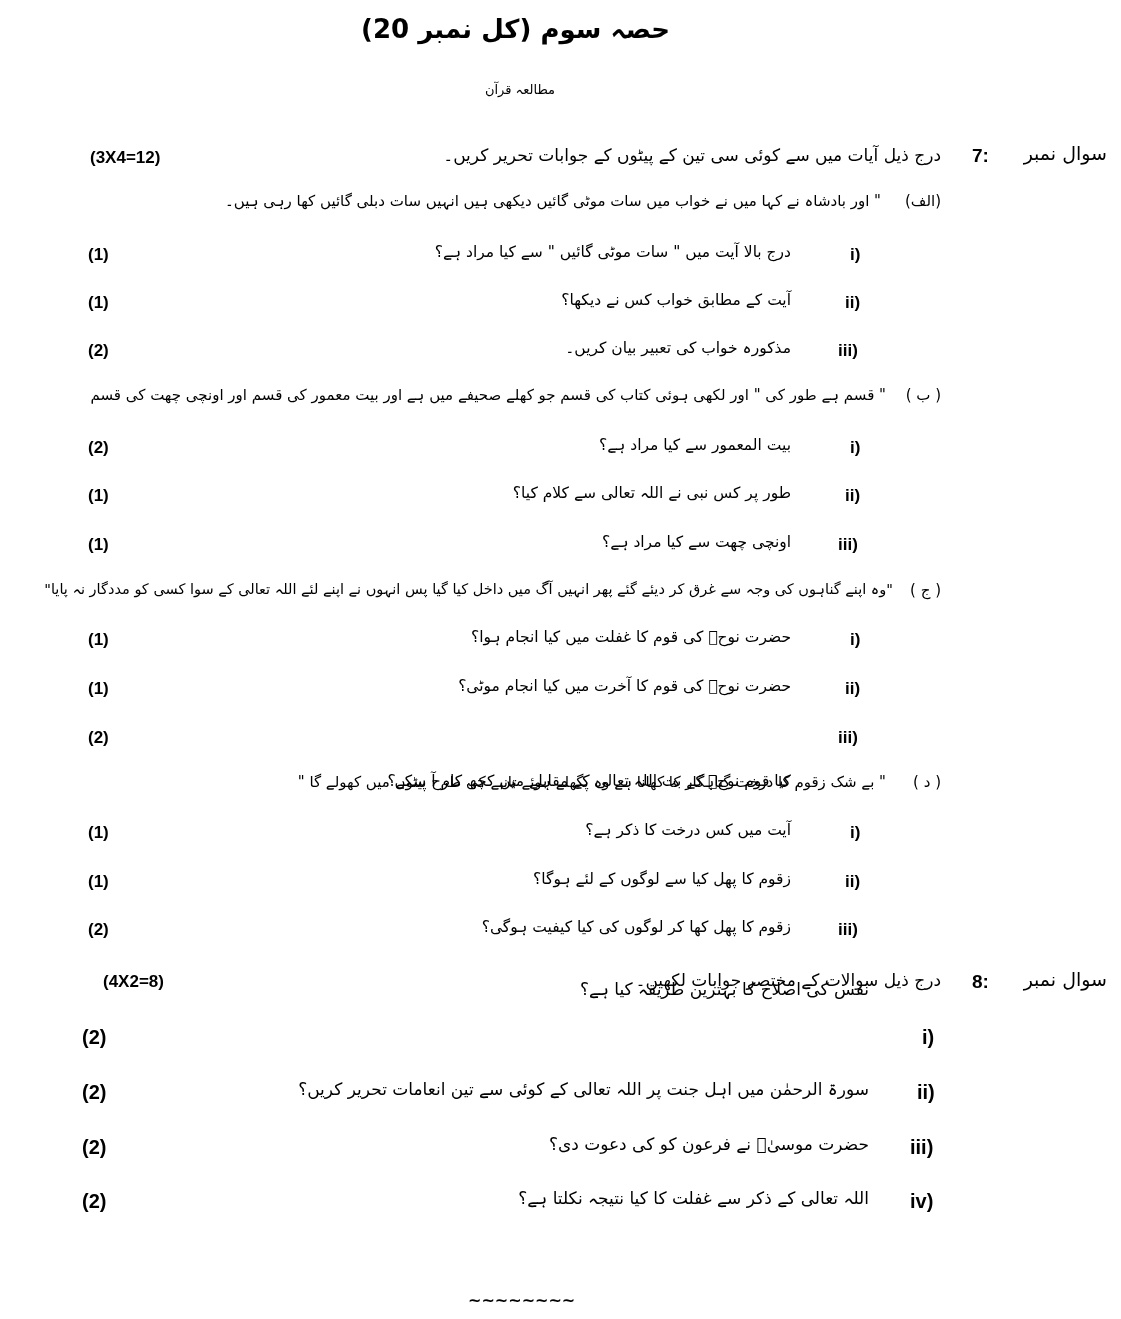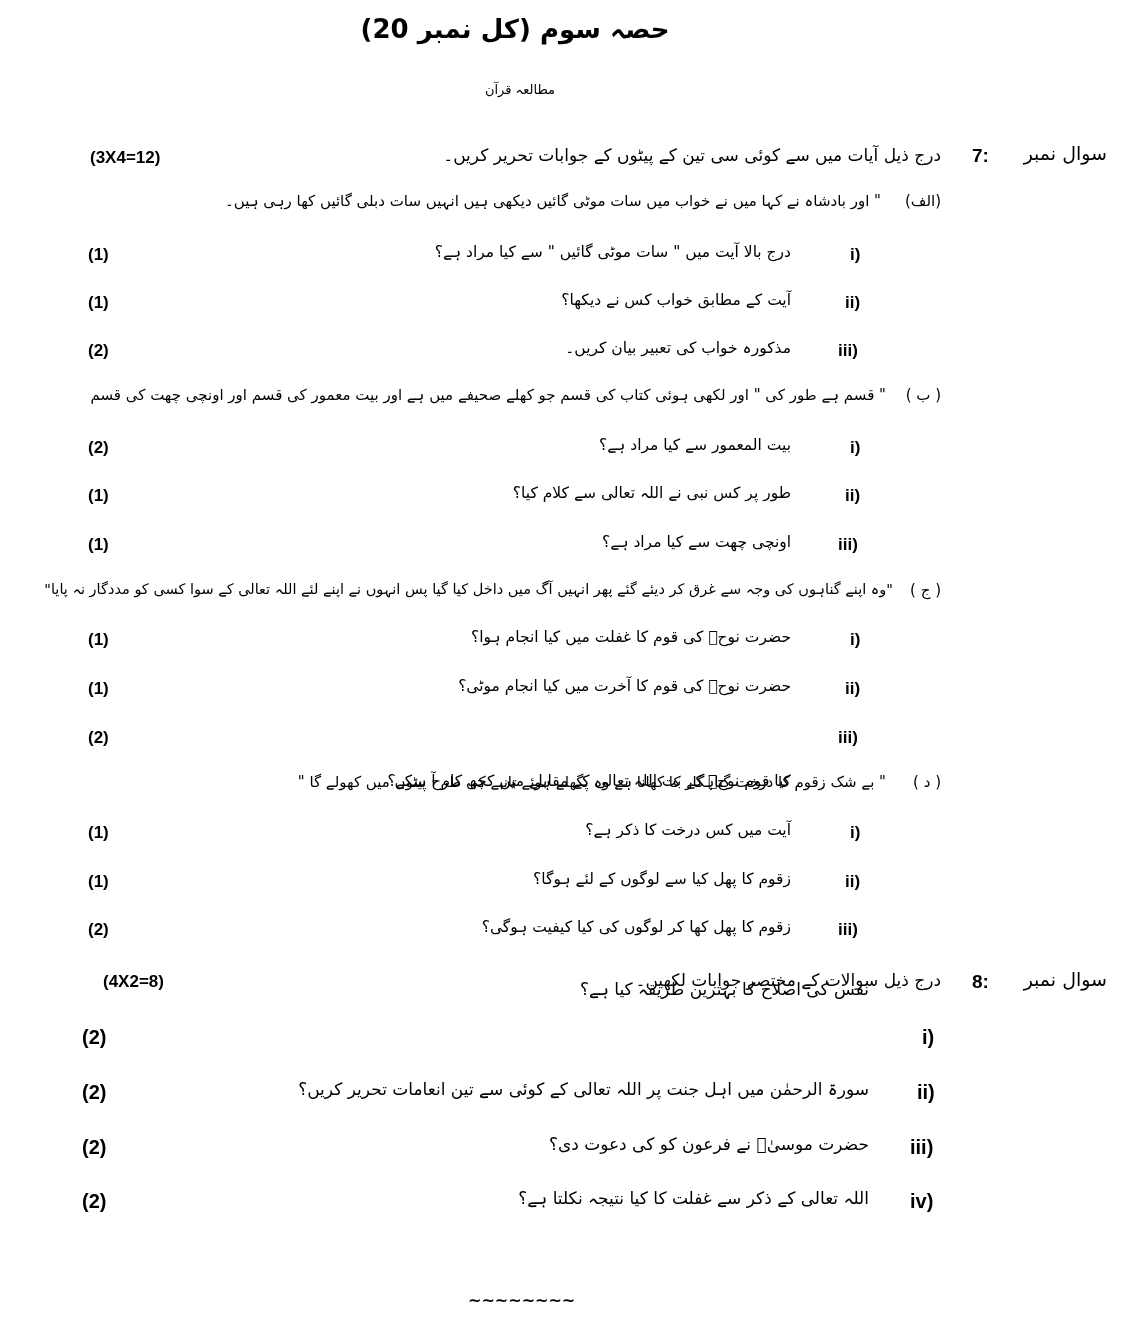--- a/index.html
+++ b/index.html
@@ -3,21 +3,21 @@
   <meta charset="utf-8">
   <style>
     html, body { margin: 0; padding: 0; background: #ffffff; }
     body {
       width: 1121px; height: 1319px; position: relative; overflow: hidden;
       font-family: "DejaVu Sans", sans-serif; color: #000;
     }
     .abs { position: absolute; }
     .urdu { direction: rtl; font-family: "DejaVu Sans", sans-serif; white-space: nowrap; }
     .latin { font-family: "Liberation Sans", sans-serif; font-weight: bold; white-space: nowrap; }
-    .title { font-size: 26px; font-weight: bold; text-align: center; }
+    .title { font-size: 26px; font-weight: bold; text-align: right; }
     .subtitle { font-size: 13px; text-align: center; }
     .qlabel { font-size: 19px; }
     .qnum { font-size: 19px; font-weight: bold; font-family: "Liberation Sans", sans-serif; }
     .instr { font-size: 17px; }
     .marks { font-size: 17px; }
     .verse { font-size: 15px; }
     .roman { font-size: 17px; }
     .subq { font-size: 15.5px; }
     .q8 .roman, .q8 .marks { font-size: 20px; }
     .q8 .subq { font-size: 17px; }

